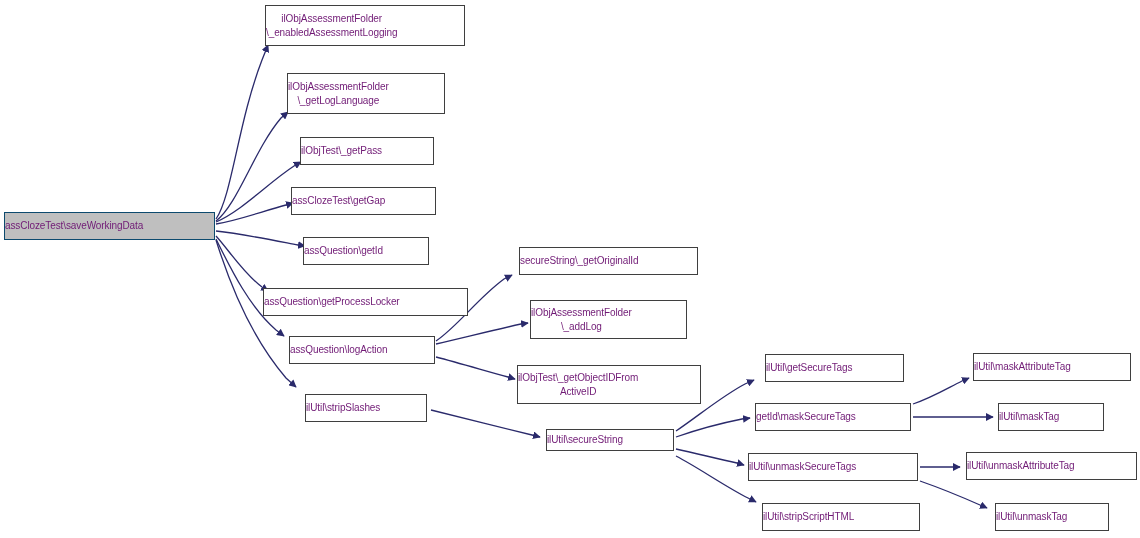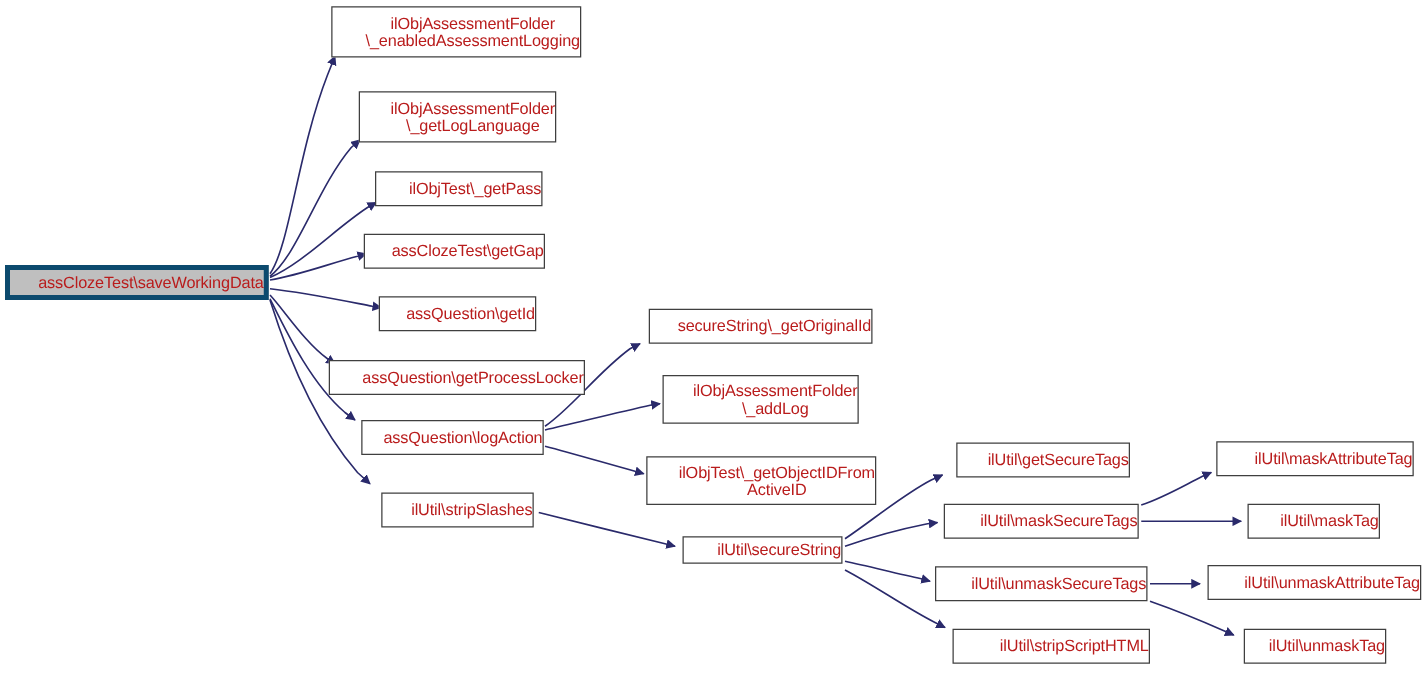--- a/index.html
+++ b/index.html
@@ -20,34 +20,34 @@
     left: 0;
     top: 0;
     width: 1140px;
     height: 538px;
   }
   .node {
     position: absolute;
     box-sizing: border-box;
     border: 1px solid #3f3f3f;
     background: #ffffff;
-    color: #b91c1c;
-    font-size: 13px;
+    color: #701a75;
+    font-size: 10px;
     line-height: 14px;
     display: flex;
     align-items: center;
-    justify-content: flex-end;
+    justify-content: flex-start;
     text-align: center;
     white-space: pre;
     letter-spacing: -0.1px;
     z-index: 2;
   }
   .node.root {
     background: #bfbfbf;
-    border: 4px solid #0c4a6e;
+    border: 1px solid #0c4a6e;
   }
 </style>
 </head>
 <body>
 
 <div id="canvas">
   <svg id="edges" xmlns="http://www.w3.org/2000/svg">
     <defs>
       <marker id="arrow" viewBox="0 0 10 10" refX="9" refY="5" markerWidth="6" markerHeight="6" orient="auto-start-reverse">
         <path d="M 0 0 L 10 5 L 0 10 z" fill="#2a2a6b"></path>
@@ -88,21 +88,21 @@
       <div class="node" style="left: 263px; top: 288px; width: 205px; height: 28px;"><span>assQuestion\getProcessLocker</span></div>
       <div class="node" style="left: 289px; top: 336px; width: 146px; height: 28px;"><span>assQuestion\logAction</span></div>
       <div class="node" style="left: 305px; top: 394px; width: 122px; height: 28px;"><span>ilUtil\stripSlashes</span></div>
       <div class="node" style="left: 519px; top: 247px; width: 179px; height: 28px;"><span>secureString\_getOriginalId</span></div>
       <div class="node" style="left: 530px; top: 300px; width: 157px; height: 39px;"><span>ilObjAssessmentFolder
 \_addLog</span></div>
       <div class="node" style="left: 517px; top: 365px; width: 184px; height: 39px;"><span>ilObjTest\_getObjectIDFrom
 ActiveID</span></div>
       <div class="node" style="left: 546px; top: 429px; width: 128px; height: 22px;"><span>ilUtil\secureString</span></div>
       <div class="node" style="left: 765px; top: 354px; width: 139px; height: 28px;"><span>ilUtil\getSecureTags</span></div>
-      <div class="node" style="left: 755px; top: 403px; width: 156px; height: 28px;"><span>ilUtil\maskSecureTags</span></div>
+      <div class="node" style="left: 755px; top: 403px; width: 156px; height: 28px;"><span>getId\maskSecureTags</span></div>
       <div class="node" style="left: 748px; top: 453px; width: 170px; height: 28px;"><span>ilUtil\unmaskSecureTags</span></div>
       <div class="node" style="left: 762px; top: 503px; width: 158px; height: 28px;"><span>ilUtil\stripScriptHTML</span></div>
       <div class="node" style="left: 973px; top: 353px; width: 158px; height: 28px;"><span>ilUtil\maskAttributeTag</span></div>
       <div class="node" style="left: 998px; top: 403px; width: 106px; height: 28px;"><span>ilUtil\maskTag</span></div>
       <div class="node" style="left: 966px; top: 452px; width: 171px; height: 28px;"><span>ilUtil\unmaskAttributeTag</span></div>
       <div class="node" style="left: 995px; top: 503px; width: 114px; height: 28px;"><span>ilUtil\unmaskTag</span></div>
     </div>
 </div>
 
 </body></html>

